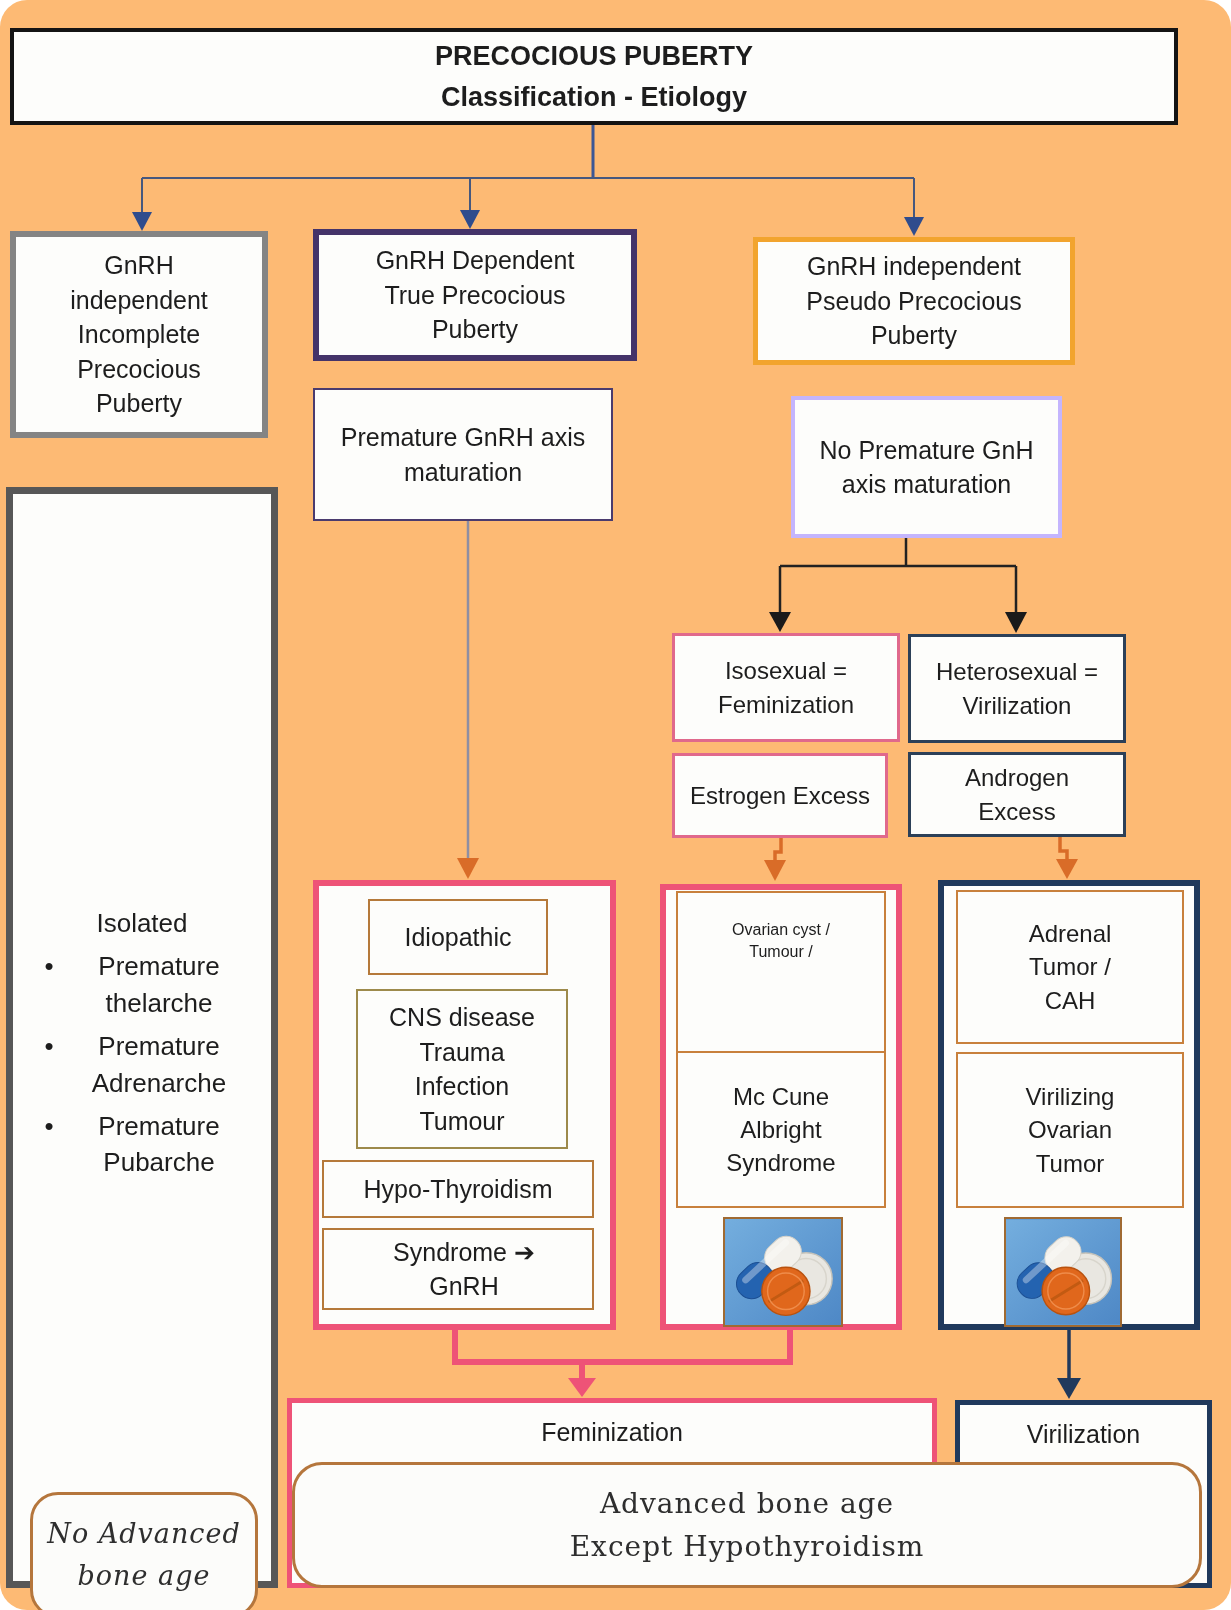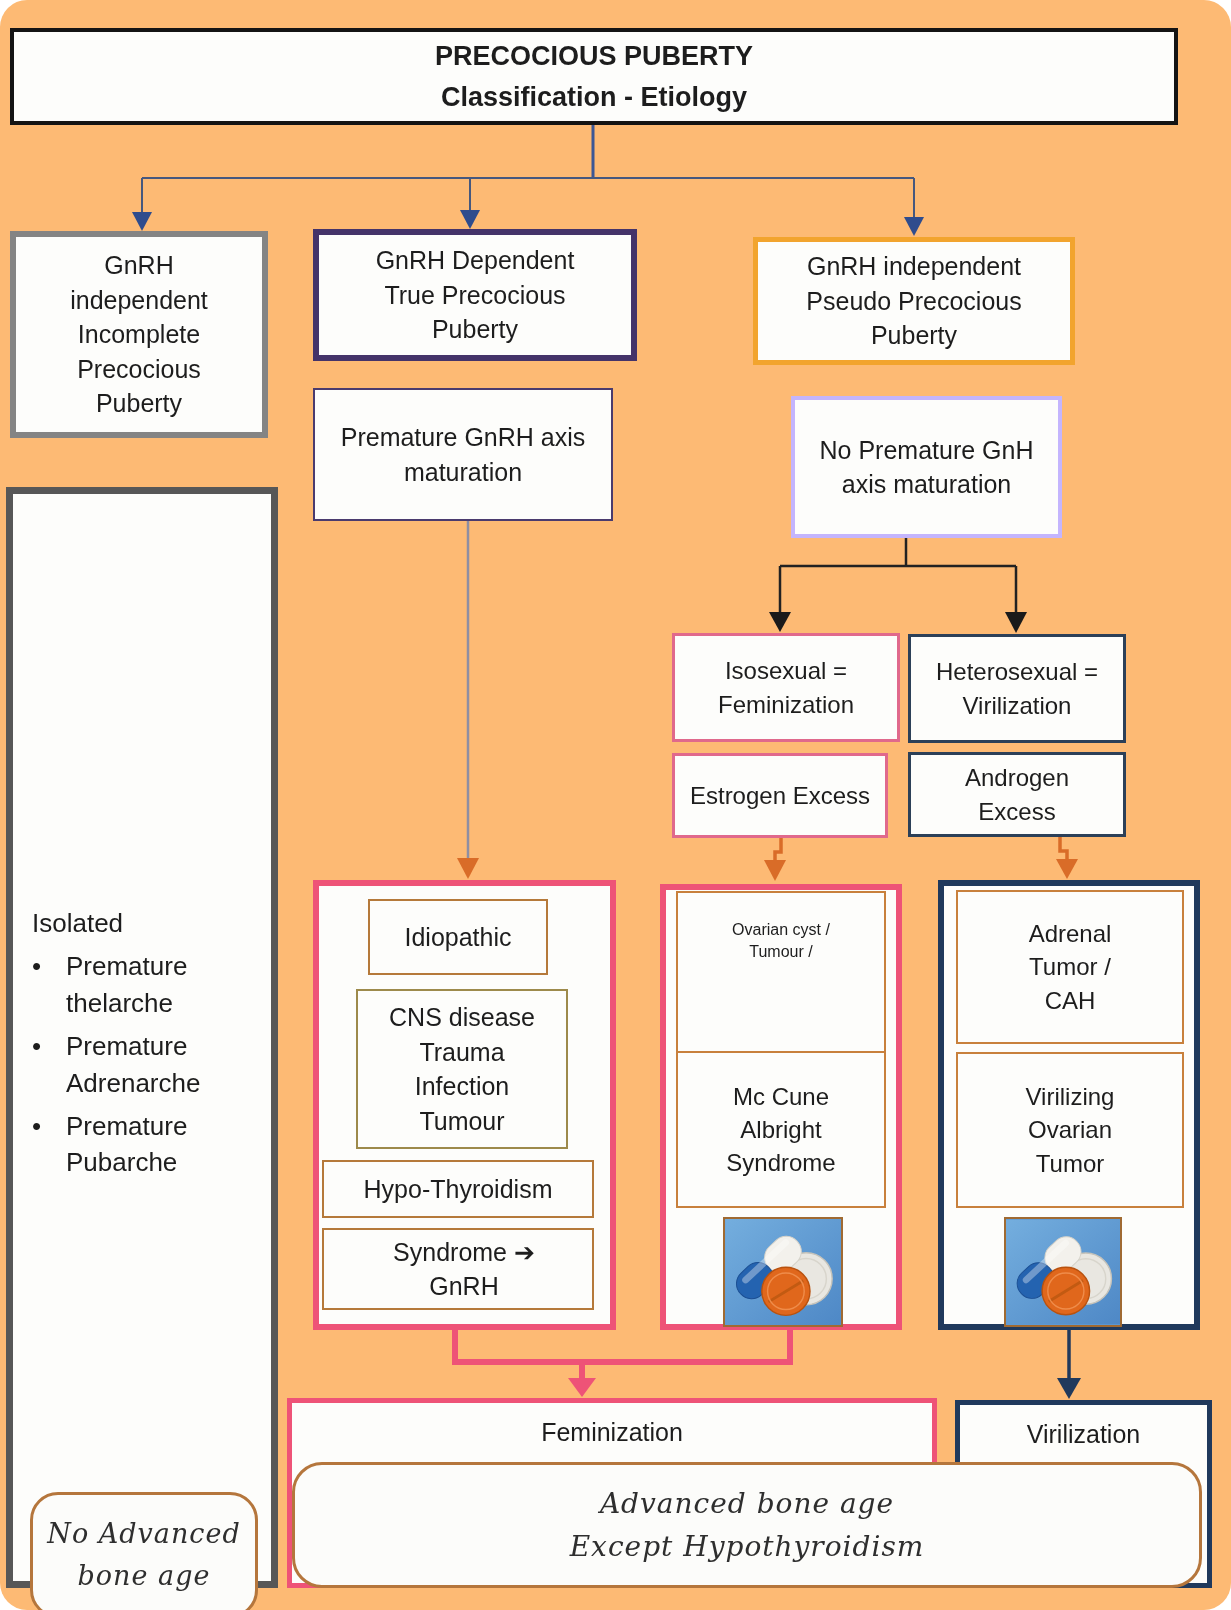--- a/index.html
+++ b/index.html
@@ -45,32 +45,32 @@
   .pills1{left:723px;top:1217px;width:120px;height:110px;border:2px solid #a06a32;}
   .b-adrenal{left:956px;top:890px;width:228px;height:154px;border:2px solid #c8803c;font-size:24px;}
   .b-virilizing{left:956px;top:1052px;width:228px;height:156px;border:2px solid #c8803c;font-size:24px;}
   .pills2{left:1004px;top:1217px;width:118px;height:110px;border:2px solid #a06a32;}
   .pillbox{position:absolute;box-sizing:border-box;background:#5e9ad6;}
   .pillbox svg{display:block;width:100%;height:100%;}
 
   
   .b-tallgray{left:6px;top:487px;width:272px;height:1101px;border:7px solid #575757;
               align-items:flex-start;justify-content:flex-start;}
-  .isolated{position:absolute;left:32px;top:905px;width:220px;font-size:26px;line-height:1.42;text-align:left;}
+  .isolated{position:absolute;left:32px;top:905px;width:220px;font-size:26px;line-height:1.42;text-align:center;}
   .iso-item{display:flex;margin-top:6px;}
   .iso-bullet{width:34px;flex:0 0 34px;}
   .iso-text{flex:1;}
 
   
   .b-feminization{left:287px;top:1398px;width:650px;height:190px;border:5px solid #ee5377;
                   align-items:flex-start;padding-top:12px;font-size:25px;}
   .b-virilization{left:955px;top:1400px;width:257px;height:188px;border:5px solid #20395c;
                   align-items:flex-start;padding-top:12px;font-size:25px;}
   .b-advanced{left:292px;top:1462px;width:910px;height:126px;border:3px solid #b5763c;border-radius:30px;
-              font-family:"DejaVu Serif", serif;font-style:italic;font-size:28px;color:#2e2e2e;
+              font-family:"DejaVu Serif", serif;font-size:28px;color:#2e2e2e;
               letter-spacing:1px;line-height:1.55;background:#fcfcfa;}
   .b-noadvanced{left:30px;top:1462px;width:228px;height:126px;border:3px solid #b5763c;border-radius:28px;
               font-family:"DejaVu Serif", serif;font-style:italic;font-size:27px;color:#2e2e2e;
               letter-spacing:1px;line-height:1.55;background:#fcfcfa;margin-top:30px;}
 </style>
 </head>
 <body>
 
 <div class="canvas">
 

